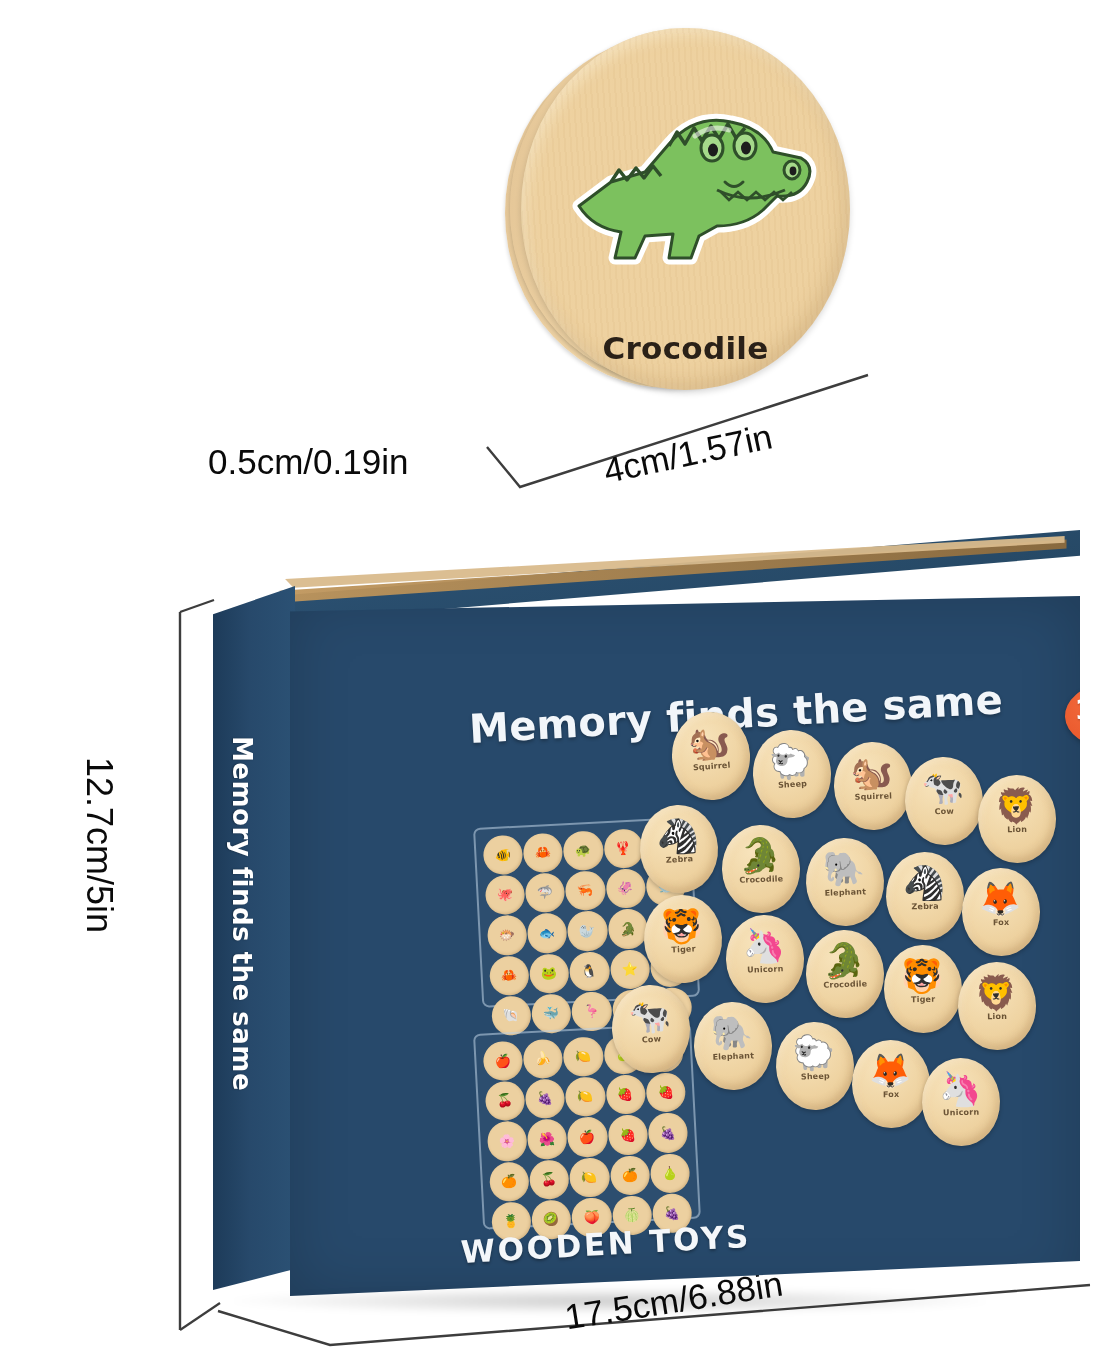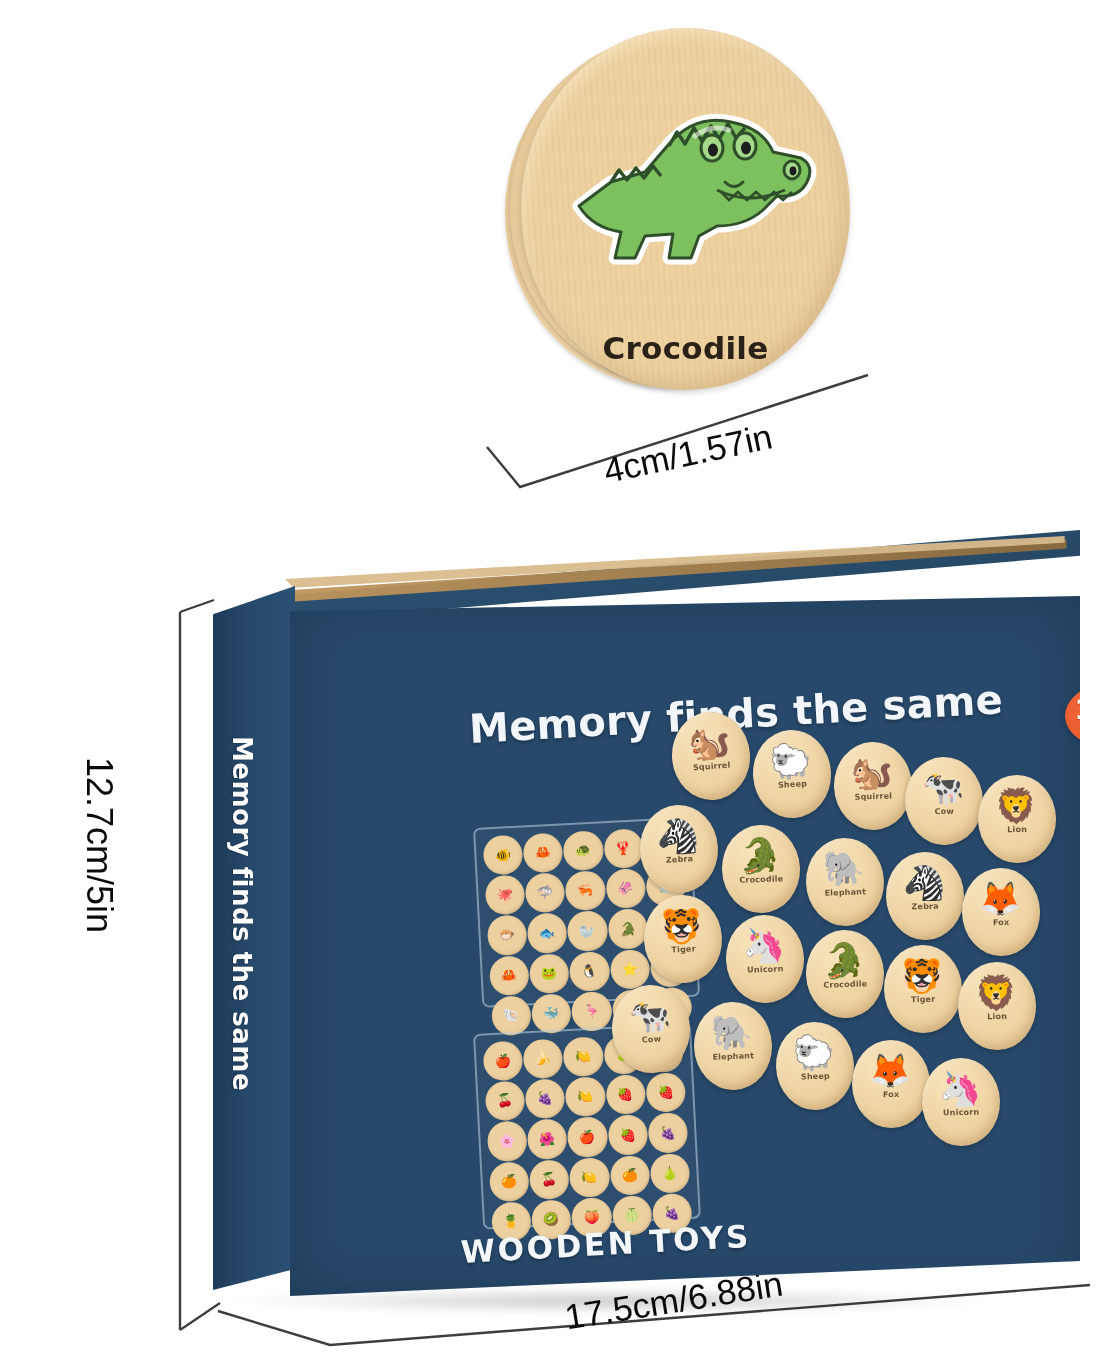--- a/index.html
+++ b/index.html
@@ -214,20 +214,21 @@
           <ellipse cx="243" cy="84" rx="8" ry="9" fill="#a5d98a" stroke="#2f4f2a" stroke-width="3"></ellipse>
           <ellipse cx="244" cy="85" rx="3.4" ry="4.4" fill="#1d1d1d"></ellipse>
           <path d="M176,96 q9,9 18,0" fill="none" stroke="#2f4f2a" stroke-width="3" stroke-linecap="round"></path>
           <path d="M146,50 q16,-12 34,-6" fill="none" stroke="#ffffff" stroke-width="5" stroke-linecap="round" opacity=".55"></path>
         </svg>
       </div>
       <div class="hero-label">Crocodile</div>
     </div>
   </div>
 
+  <div class="dim" id="dim-thickness">0.5cm/0.19in</div>
   <div class="dim" id="dim-diameter">4cm/1.57in</div>
   <div class="dim" id="dim-height">12.7cm/5in</div>
   <div class="dim" id="dim-width">17.5cm/6.88in</div>
 
   <div id="box">
 
     <div class="box-top"></div>
     <div class="lid-gap"></div>
     <div class="lid-tokens"></div>
 

